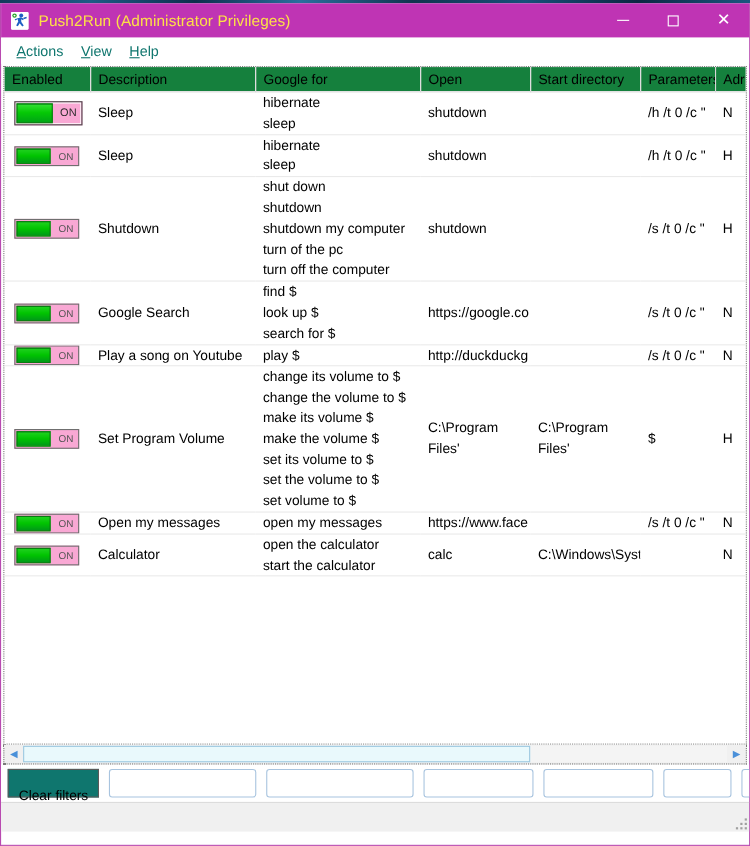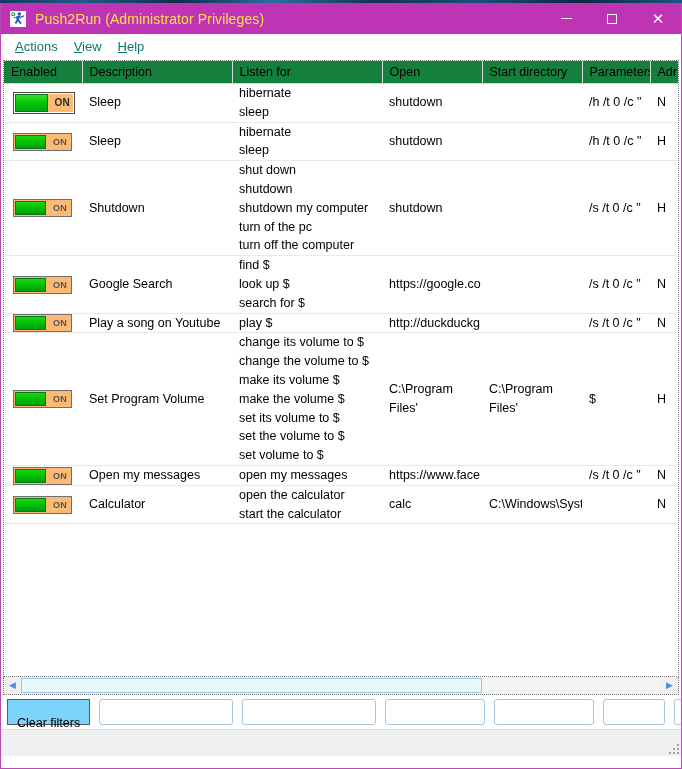--- a/index.html
+++ b/index.html
@@ -161,24 +161,23 @@
   .c-admin     { width: 28px; }
   .c-win       { width: 86px; }
 
   
   .toggle {
     display: inline-block;
     position: relative;
     width: 59px;
     height: 18px;
     border: 1px solid #6f6f6f;
-    background: #fdba74;
+    background: #f9a8d4;
     box-sizing: border-box;
     vertical-align: middle;
-    font-weight: bold;
   }
   .toggle .knob {
     position: absolute;
     left: 1px; top: 1px;
     width: 31px; height: 14px;
     background: linear-gradient(180deg,#1fd11f 0%,#00c400 48%,#009a18 100%);
     border: 1px solid #0a7a12;
     box-sizing: border-box;
   }
   .toggle .lbl {
@@ -251,21 +250,21 @@
     display: flex;
     align-items: center;
     padding: 0 0 0 6px;
     gap: 9px;
     overflow: hidden;
   }
   .clear-btn {
     height: 24px;
     padding: 12px 9px;
     border: 1px solid #5a5a5a;
-    background: #7dd3fc;
+    background: #0f766e;
     font-size: 12.5px;
     font-family: "Liberation Sans", sans-serif;
     color: #000000;
     line-height: 22px;
     white-space: nowrap;
     box-sizing: border-box;
   }
   .filter-input {
     height: 26px;
     border: 1px solid #a8c4df;
@@ -359,21 +358,21 @@
           <col class="c-open">
             <col class="c-start">
             <col class="c-params">
           <col class="c-admin">
             <col class="c-win">
         </colgroup>
         <thead>
           <tr>
             <th>Enabled</th>
             <th>Description</th>
-            <th>Listen for</th>
+            <th>Google for</th>
             <th>Open</th>
             <th>Start directory</th>
             <th>Parameters</th>
             <th>Adr</th>
             <th>W</th>
           </tr>
         </thead>
         <tbody id="grid-body">
             <tr>
               <td class="enabled-cell"><span class="toggle focused"><span class="knob"></span><span class="lbl">ON</span></span></td>

